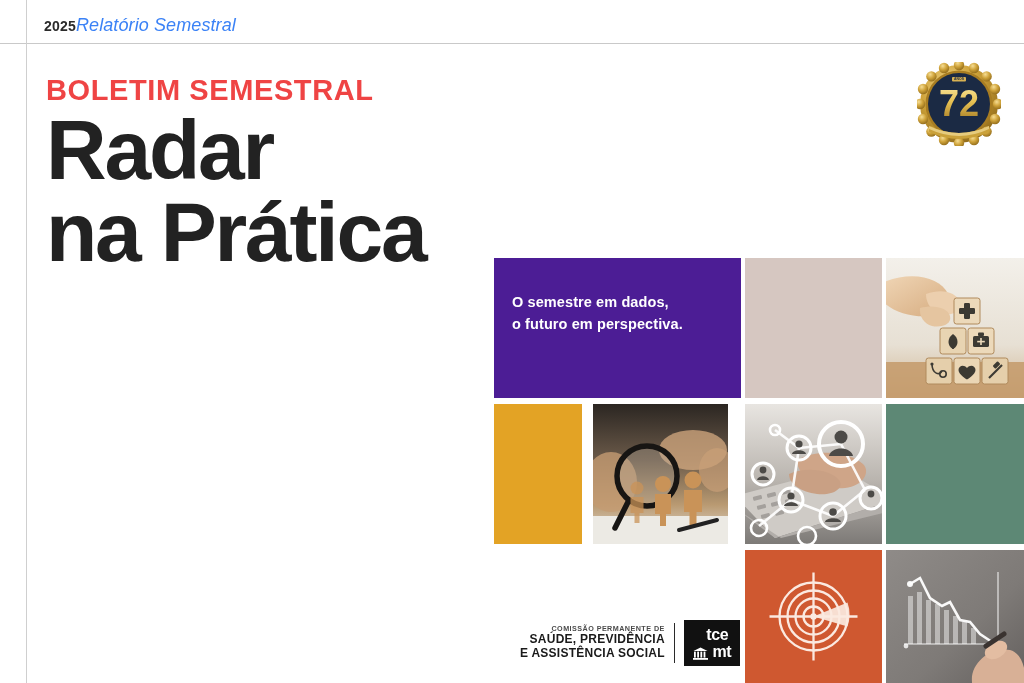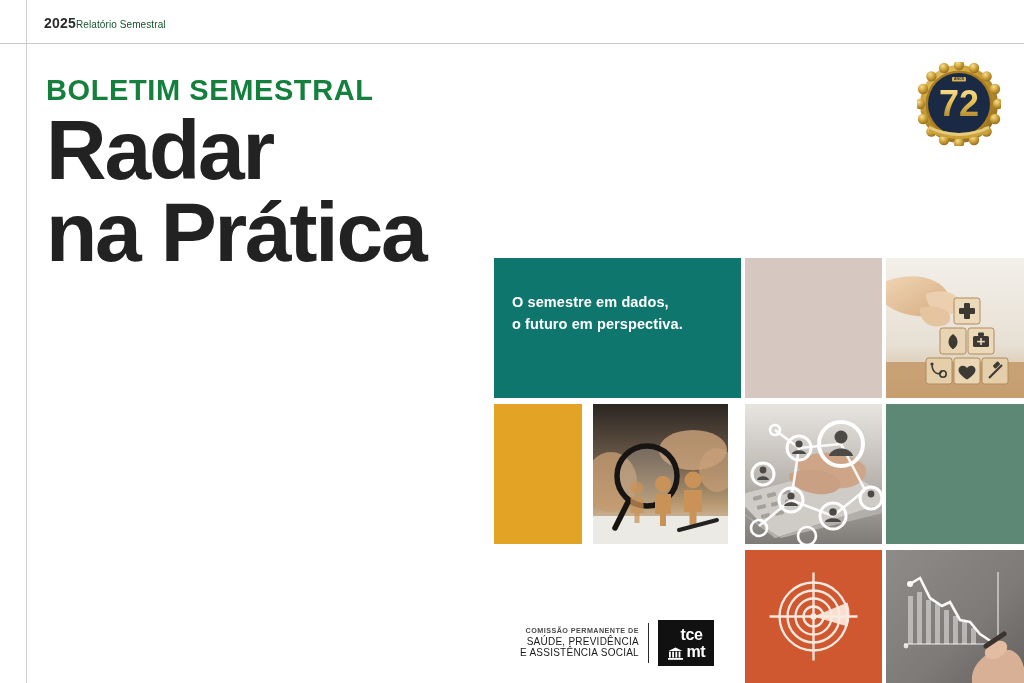--- a/index.html
+++ b/index.html
@@ -43,34 +43,35 @@
     align-items: baseline;
     white-space: nowrap;
   }
   .meta-year {
     font-size: 14px;
     font-weight: bold;
     letter-spacing: .2px;
     color: #2b2b2b;
   }
   .meta-label {
-    font-size: 10px;
-    color: #14532d;
+    font-size: 18px;
+    color: #3b82f6;
     letter-spacing: .1px;
+    font-style: italic;
   }
 
   
   .eyebrow {
     position: absolute;
     left: 46px;
     top: 74px;
     font-size: 29px;
     font-weight: bold;
     letter-spacing: .6px;
-    color: #15803d;
+    color: #ef4444;
     white-space: nowrap;
   }
   .headline {
     position: absolute;
     left: 46px;
     top: 109px;
     width: 470px;
     font-size: 84px;
     font-weight: bold;
     line-height: 0.98;
@@ -93,21 +94,21 @@
     position: absolute;
     left: 494px;
     top: 258px;
     width: 530px;
     height: 425px;
   }
   .tile {
     position: absolute;
     overflow: hidden;
   }
-  .tile-navy   { left: 0;   top: 0;   width: 247px; height: 140px; background: #0f766e; }
+  .tile-navy   { left: 0;   top: 0;   width: 247px; height: 140px; background: #4c1d95; }
   .tile-rose   { left: 251px; top: 0; width: 137px; height: 140px; background: #d6c7c1; }
   .tile-blocks { left: 392px; top: 0; width: 138px; height: 140px; }
   .tile-gold   { left: 0;   top: 146px; width: 88px; height: 140px; background: #e3a325; }
   .tile-glass  { left: 99px; top: 146px; width: 135px; height: 140px; }
   .tile-net    { left: 251px; top: 146px; width: 137px; height: 140px; }
   .tile-green  { left: 392px; top: 146px; width: 138px; height: 140px; background: #5d8875; }
   .tile-radar  { left: 251px; top: 292px; width: 137px; height: 133px; background: #cf5830; }
   .tile-chart  { left: 392px; top: 292px; width: 138px; height: 133px; }
 
   .tagline {
@@ -140,22 +141,22 @@
     line-height: 1.16;
     color: #1a1a1a;
   }
   .fw-top {
     font-size: 7.2px;
     letter-spacing: .45px;
     font-weight: bold;
     color: #4a4a4a;
   }
   .fw-mid, .fw-bot {
-    font-size: 10px;
-    font-weight: normal;
+    font-size: 12px;
+    font-weight: bold;
     letter-spacing: .25px;
   }
   .footer-divider {
     width: 1.5px;
     height: 40px;
     background: #2a2a2a;
   }
   .tce-mark {
     width: 56px;
     height: 46px;

